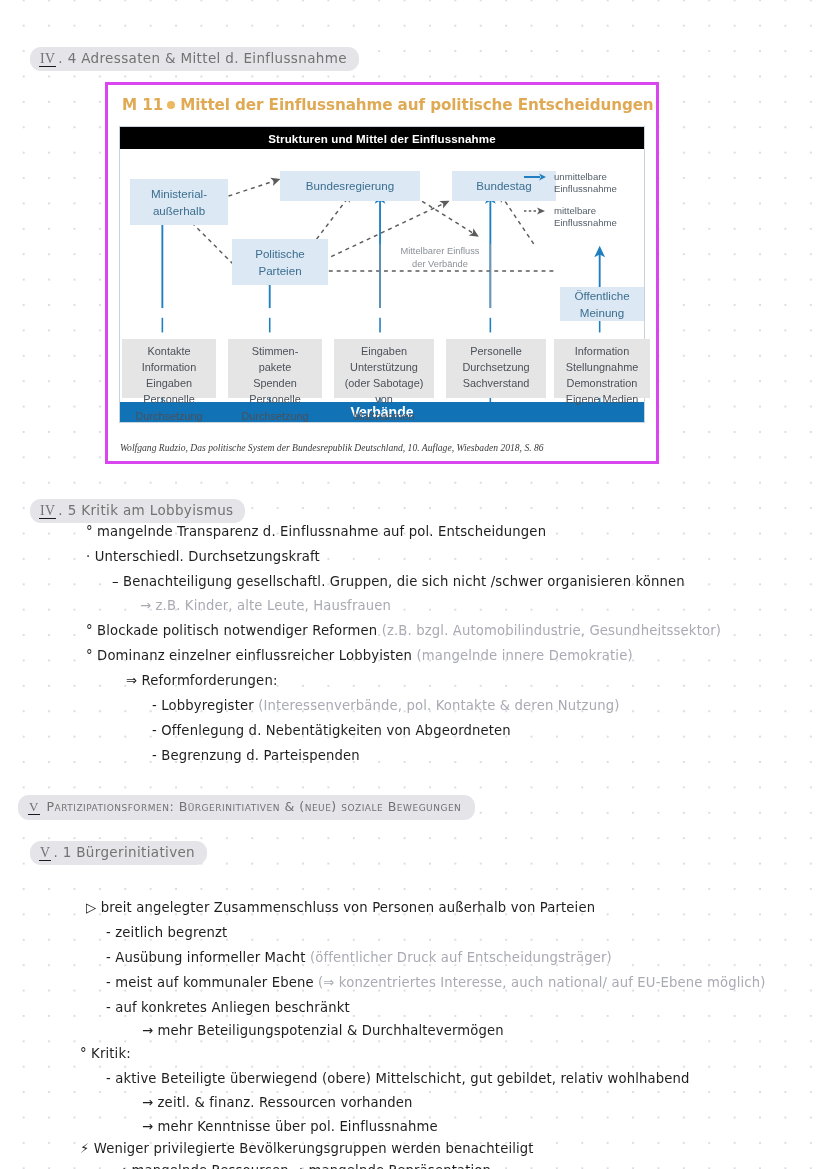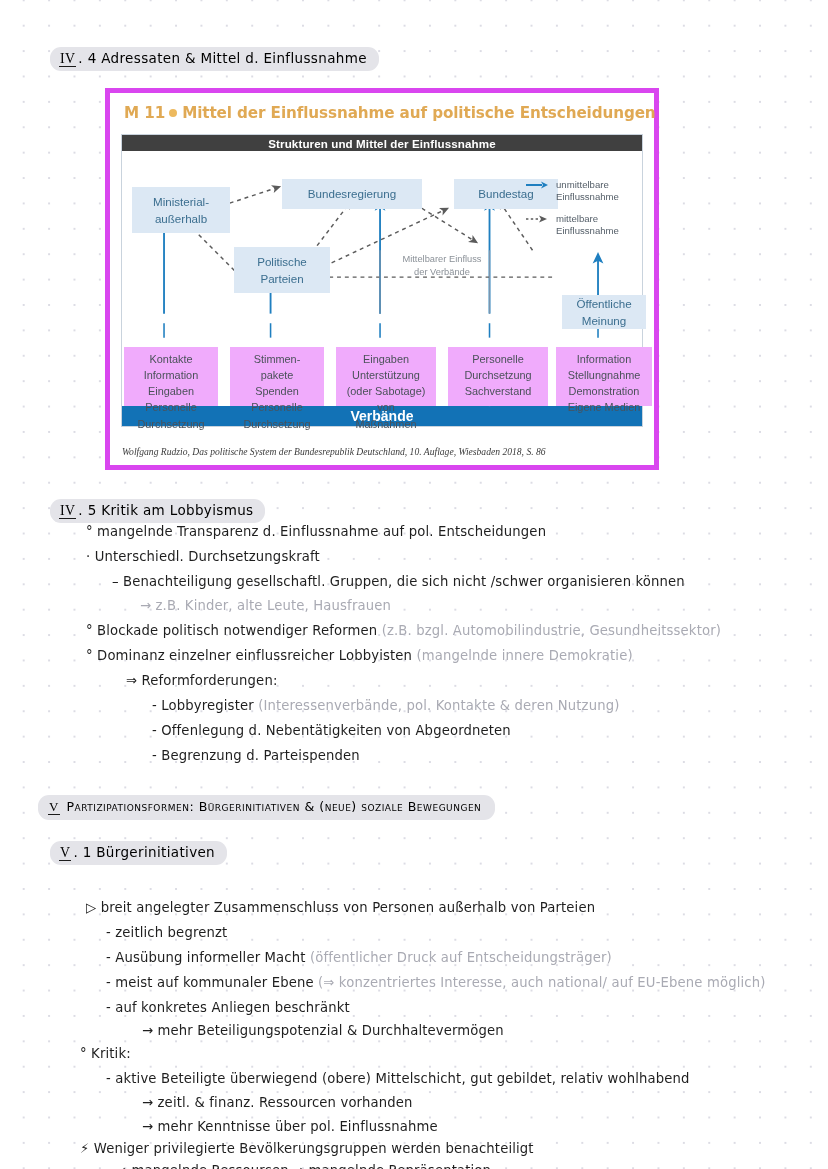--- a/index.html
+++ b/index.html
@@ -14,25 +14,24 @@
     position:relative;
     overflow:hidden;
   }
   
   .sec-head{
     position:absolute;
     background:#e4e4e9;
     border-radius:11px;
     padding:3px 12px 4px 9px;
     font-size:13.5px;
-    color:#000000;
+    color:#737373;
     white-space:nowrap;
     letter-spacing:.35px;
     font-family:"DejaVu Sans", sans-serif;
-    margin-left:20px;
   }
   .sec-head.big{
     font-size:12.6px;
     font-variant:small-caps;
     letter-spacing:.5px;
     padding:4px 14px 5px 10px;
   }
   .rn{ font-family:"Liberation Serif", serif; font-size:1.03em; border-bottom:1.2px solid #1b1b1b; padding:0 1px; margin-right:2px;}
   
   .note{
@@ -40,63 +39,63 @@
     white-space:nowrap;
     font-size:13.2px;
     color:#1e1e1e;
     font-family:"DejaVu Sans", sans-serif;
     letter-spacing:.15px;
   }
   .note .dim{ color:#a9aab3; }
   
   #figure{
     position:absolute;
-    left:105px; top:88px; width:554px; height:382px;
+    left:105px; top:82px; width:554px; height:382px;
     background:#ffffff;
-    border:5px solid #d946ef;
+    border:3px solid #d946ef;
     box-sizing:border-box;
   }
   #fig-title{
     position:absolute; left:14px; top:11px;
     font-family:"DejaVu Sans", sans-serif;
     font-weight:bold; font-size:15.2px;
     color:#e0a954; letter-spacing:-.1px;
     white-space:nowrap;
   }
   #fig-title .dot{
     display:inline-block;width:8px;height:8px;border-radius:50%;
     background:#edb95e;vertical-align:middle;margin:0 5px 2px 4px;
   }
   #inner{
     position:absolute; left:11px; top:41px; right:11px; bottom:38px;
     border:1px solid #c9d3dd; background:#fff; box-sizing:border-box;
   }
   #bar-top{
-    position:absolute;left:0;top:0;right:0;height:16px;
-    background:#404040;color:#fff;font-weight:bold;font-size:11.6px;
+    position:absolute;left:0;top:0;right:0;height:22px;
+    background:#000000;color:#fff;font-weight:bold;font-size:11.6px;
     display:flex;align-items:center;justify-content:center;
     letter-spacing:.1px;
   }
   #bar-bottom{
     position:absolute;left:0;bottom:0;right:0;height:20px;
     background:#1272b6;color:#fff;font-weight:bold;font-size:14px;
     display:flex;align-items:center;justify-content:center;
   }
   .nodebox{
     position:absolute;background:#dce8f4;color:#3b6e8f;
     font-size:11.6px;text-align:center;
     display:flex;flex-direction:column;align-items:center;justify-content:center;
     line-height:1.5;
   }
   .plain{
     position:absolute;color:#8b9198;font-size:9.3px;text-align:center;
     line-height:1.35;
   }
   .colbox{
-    position:absolute;background:#f0abfc;color:#4a5159;
+    position:absolute;background:#e5e5e5;color:#4a5159;
     font-size:10.9px;text-align:center;line-height:1.48;
     display:flex;flex-direction:column;align-items:center;justify-content:flex-start;
     padding-top:4px;box-sizing:border-box;
   }
   .legend{
     position:absolute;font-size:9.6px;color:#56606a;line-height:1.28;
   }
   #source{
     position:absolute;left:12px;bottom:8px;
     font-family:"Liberation Serif", serif;

